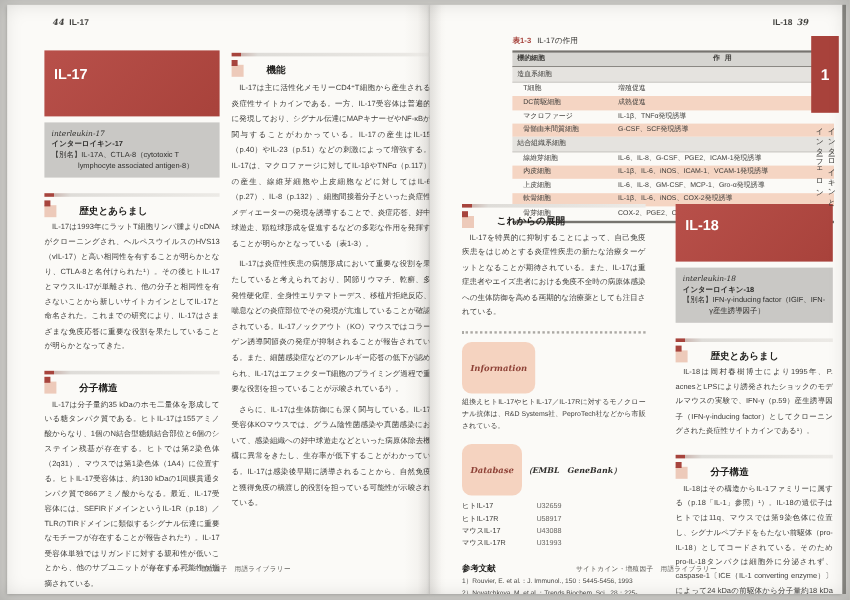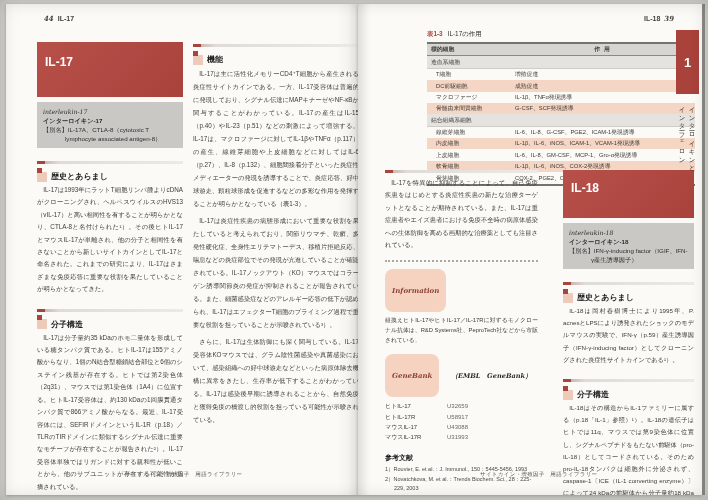--- a/index.html
+++ b/index.html
@@ -22,21 +22,21 @@
   .namebox{background:#c9c8c5;padding:5px 5px 5px 6px;font-size:6.2px;line-height:9px;margin-top:5px;color:#2f2e2c;}
   .name-en{font-style:italic;font-family:"DejaVu Serif",serif;}
   .name-ja{font-weight:bold;}
   .alias{padding-left:22px;text-indent:-22px;}
 
   .sec{margin-top:13px;}
   .sec-bar{height:3px;background:linear-gradient(90deg,#a7443d 0,#a7443d 8px,#ccb7b1 8px,#dedcd8 22px,#eceae6 100%);margin-bottom:3px;}
   .sec-line{height:13px;}
   .sec-icon{display:inline-block;width:10px;height:10px;background:#edcaba;position:relative;vertical-align:middle;}
   .sec-icon::before{content:"";position:absolute;left:0;top:-4px;width:5px;height:5px;background:#a7443d;}
-  .sec-title{font-weight:bold;font-size:8px;margin-left:4px;vertical-align:middle;color:#1d1c1a;}
+  .sec-title{font-weight:bold;font-size:8px;margin-left:19px;vertical-align:middle;color:#1d1c1a;}
 
   .para{font-size:6.3px;line-height:12.4px;text-align:justify;text-indent:6.3px;color:#3c3b38;margin:4px 0 0;}
   .col{position:absolute;top:38px;}
   .c1{left:31px;width:146px;}
   .c2{left:187px;width:166px;top:40px;}
 
   
   .tablewrap{position:absolute;left:69px;top:26px;width:268px;}
   .tbl-title{font-size:6.4px;margin-bottom:3px;color:#2f2e2c;}
   .tbl-label{color:#a7443d;font-weight:bold;margin-right:5px;}
@@ -53,21 +53,21 @@
 
   .rc1{position:absolute;left:27px;top:166px;width:153px;}
   .rc2{position:absolute;left:205px;top:166px;width:131px;}
   .rc2 .titlebox{height:48px;padding-top:11px;}
   .rc2 .para{font-size:6.2px;line-height:12.2px;}
 
   .dots{border-top:2px dotted #aba9a4;margin:9px 0 7px;}
   .pill{display:inline-block;background:#f5d3c0;border-radius:8px;padding:16px 7px;
         font-family:"DejaVu Serif",serif;font-style:italic;font-weight:bold;font-size:7px;color:#8e4237;line-height:11px;}
   .info-text{font-size:5.8px;line-height:9.6px;text-align:justify;color:#3c3b38;margin-top:4px;}
-  .db-cols{font-family:"DejaVu Serif",serif;font-style:italic;font-weight:bold;font-size:6.6px;color:#2f2e2c;margin-left:12px;}
+  .db-cols{font-family:"DejaVu Serif",serif;font-style:italic;font-weight:bold;font-size:6.6px;color:#2f2e2c;margin-left:2px;}
   .db{margin-top:4px;font-size:6px;line-height:10.4px;color:#3c3b38;}
   .db-row{display:flex;}
   .db-name{width:62px;}
   .db-acc{color:#6b6965;}
   .refs-h{font-weight:bold;font-size:7px;margin-top:10px;color:#1d1c1a;}
   .ref{font-size:5.5px;line-height:8.4px;color:#4a4946;padding-left:9px;text-indent:-9px;margin-top:2px;}
   .authors{text-align:right;font-size:6.3px;margin-top:9px;color:#2f2e2c;}
 
   .footer{position:absolute;top:467px;font-size:5.5px;color:#5b5a56;letter-spacing:.3px;}
   .f-left{left:119px;} .f-right{left:122px;}
@@ -177,29 +177,30 @@
         <div class="t-row">
             <div class="t-target">骨芽細胞</div>
             <div class="t-action">COX-2、PGE2、ODF発現誘導</div>
           </div>
       </div>
     </div>
 
     <div class="rc1">
       <div class="sec" style="margin-top:0;">
         <div class="sec-bar"></div>
+        <div class="sec-line"><span class="sec-icon"></span><span class="sec-title">これからの展開</span></div>
       </div>
       <p class="para">IL-17を特異的に抑制することによって、自己免疫疾患をはじめとする炎症性疾患の新たな治療ターゲットとなることが期待されている。また、IL-17は重症患者やエイズ患者における免疫不全時の病原体感染への生体防御を高める画期的な治療薬としても注目されている。</p>
 
       <div class="dots"></div>
       <span class="pill">Information</span>
       <p class="info-text">組換えヒトIL-17やヒトIL-17／IL-17Rに対するモノクローナル抗体は、R&amp;D Systems社、PeproTech社などから市販されている。</p>
 
       <div style="margin-top:9px;">
-        <span class="pill">GeneBank</span><span class="db-cols">（EMBL　GeneBank）</span>
+        <span class="pill">Database</span><span class="db-cols">（EMBL　GeneBank）</span>
         <div class="db">
           <div class="db-row">
               <span class="db-name">ヒトIL-17</span>
               <span class="db-acc">U32659</span>
             </div>
           <div class="db-row">
               <span class="db-name">ヒトIL-17R</span>
               <span class="db-acc">U58917</span>
             </div>
           <div class="db-row">

